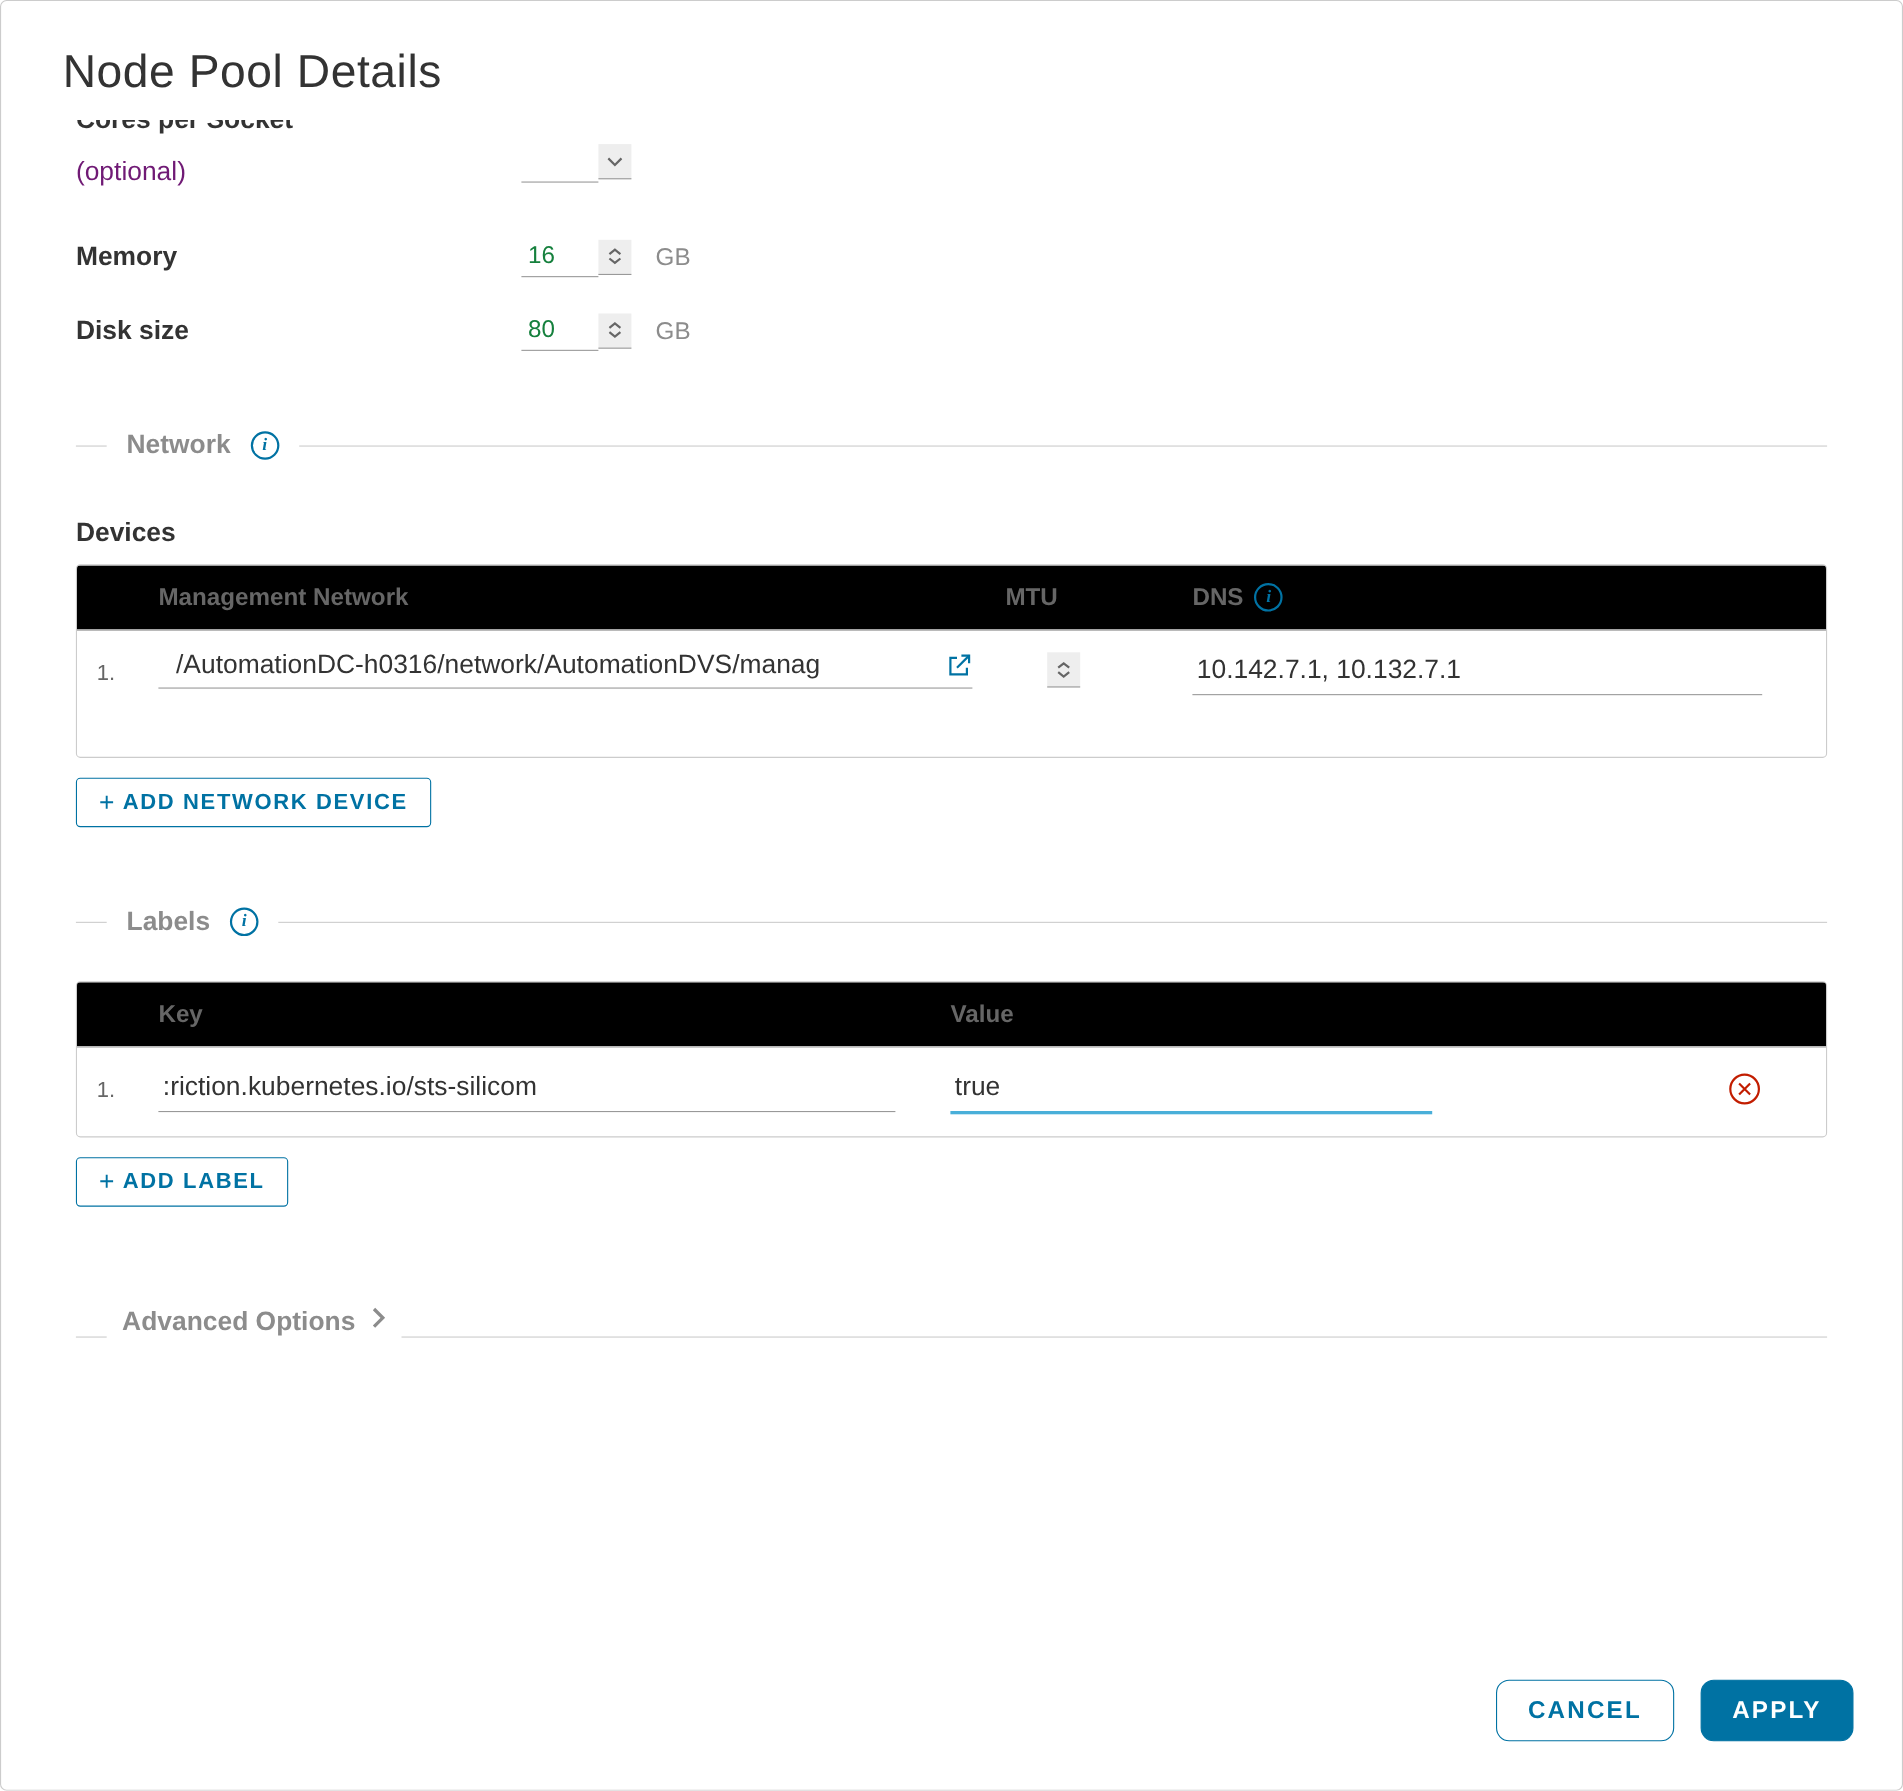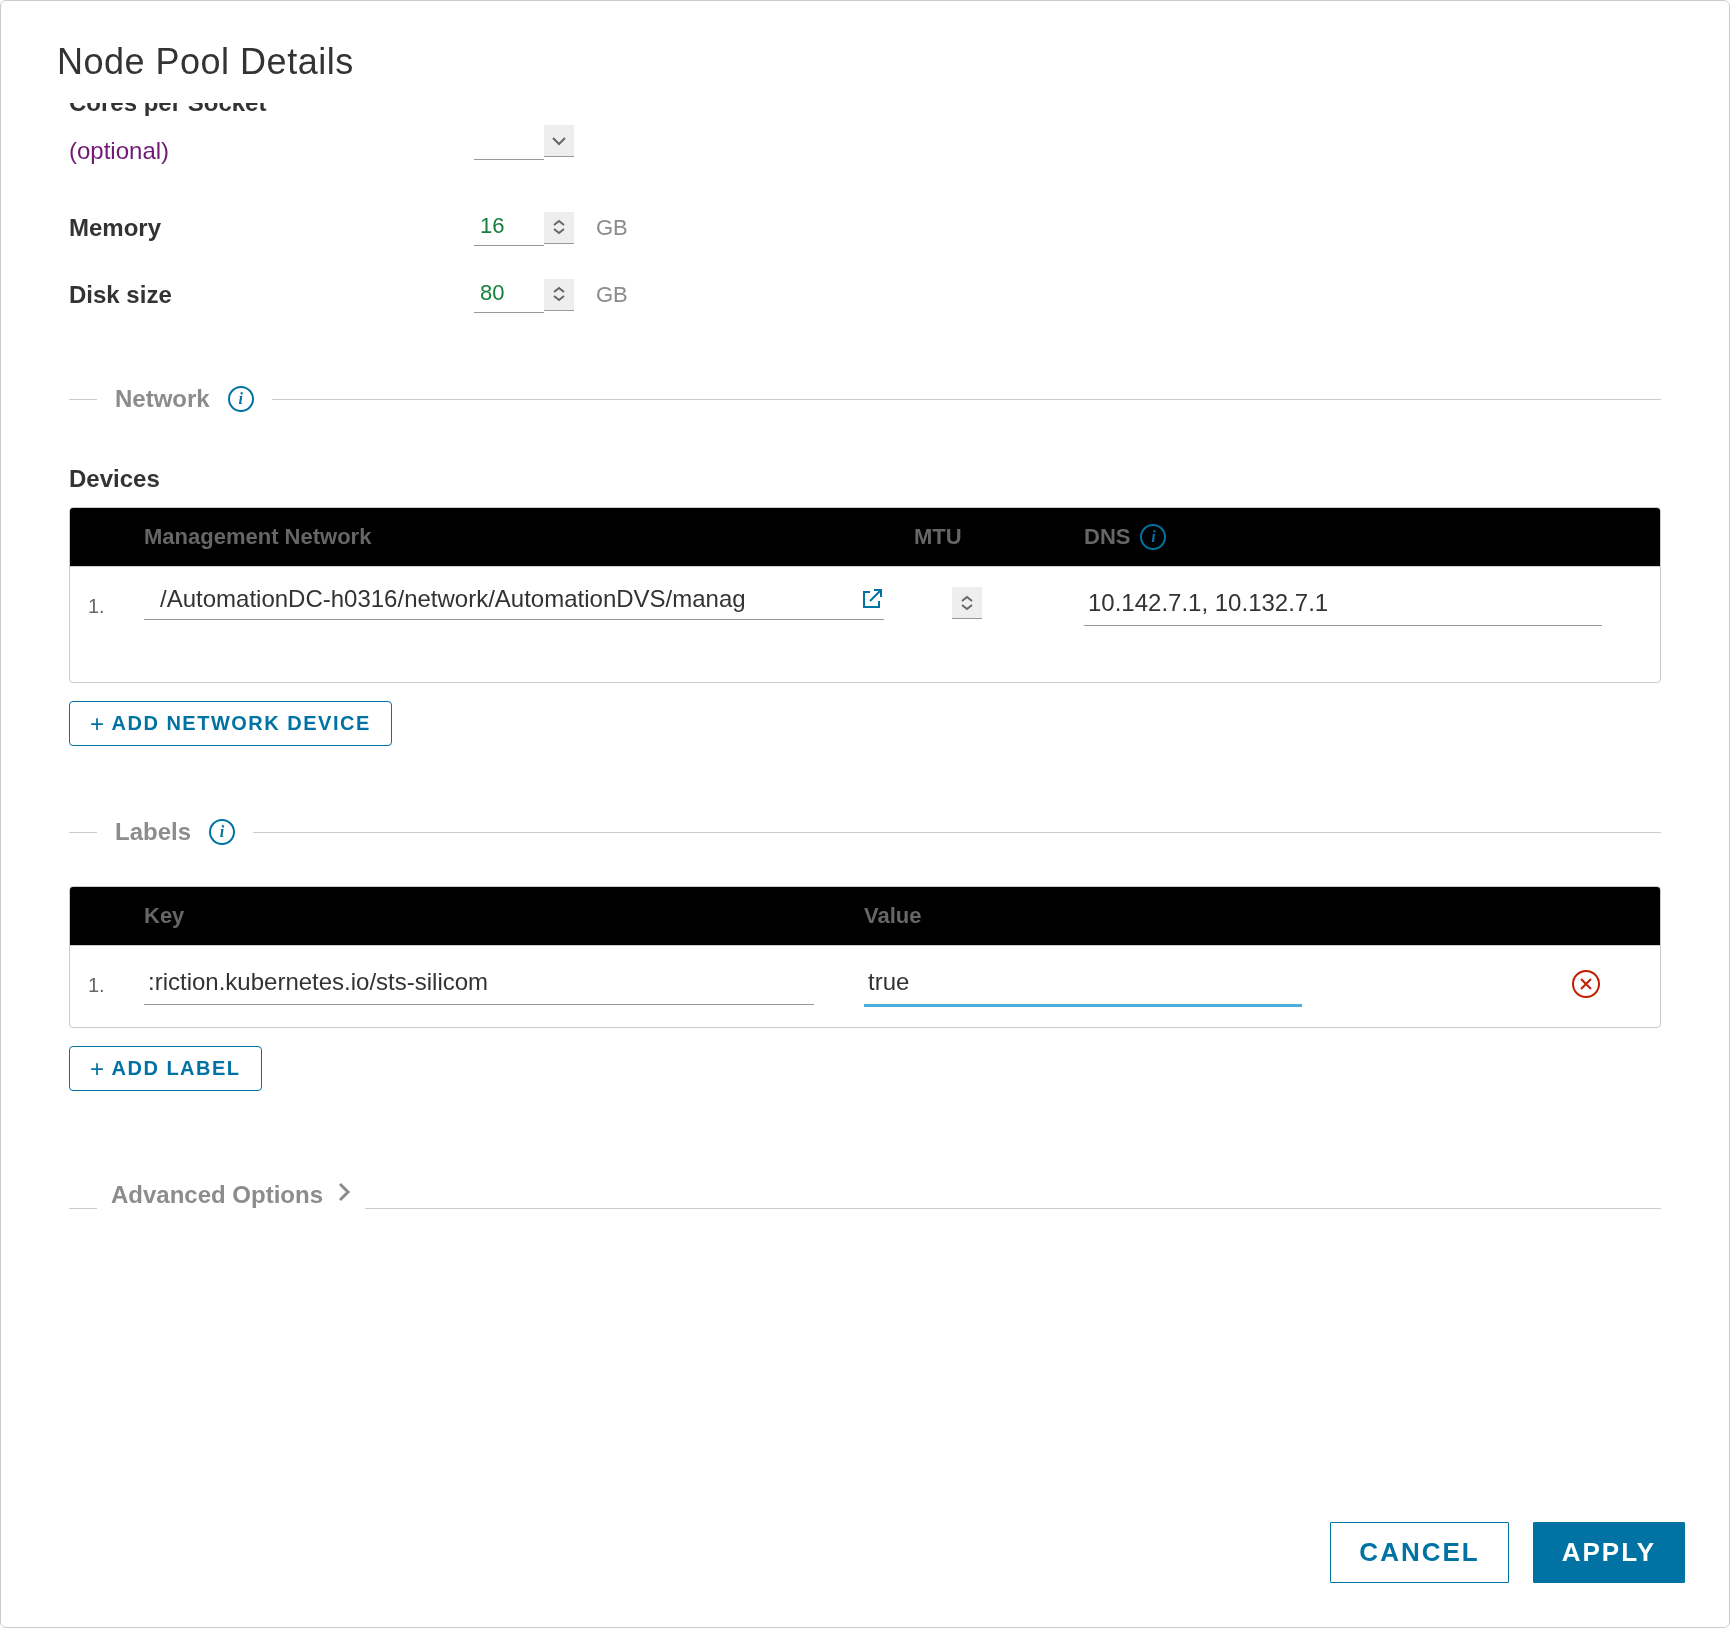--- a/index.html
+++ b/index.html
@@ -21,21 +21,21 @@
     display: flex;
     flex-direction: column;
     overflow: hidden;
   }
   .modal-body {
     flex: 1 1 auto;
     padding: 40px 56px 0 56px;
     overflow: hidden;
   }
   .page-title {
-    font-size: 36px;
+    font-size: 42px;
     font-weight: 400;
     color: #333;
     margin: 0 0 20px 0;
     letter-spacing: .5px;
   }
   .scroll-area {
     padding: 0 12px;
   }
   .form-row {
     display: flex;
@@ -245,23 +245,23 @@
     font-size: 24px;
   }
   .modal-footer {
     flex: 0 0 auto;
     display: flex;
     justify-content: flex-end;
     gap: 24px;
     padding: 30px 44px 44px 44px;
   }
   .btn {
-    border-radius: 1px;
+    border-radius: 12px;
     padding: 14px 28px;
-    font-size: 26px;
+    font-size: 22px;
     font-weight: 600;
     letter-spacing: 2px;
     cursor: pointer;
   }
   .btn-secondary {
     background: #fff;
     border: 1px solid #0072A3;
     color: #0072A3;
   }
   .btn-primary {

